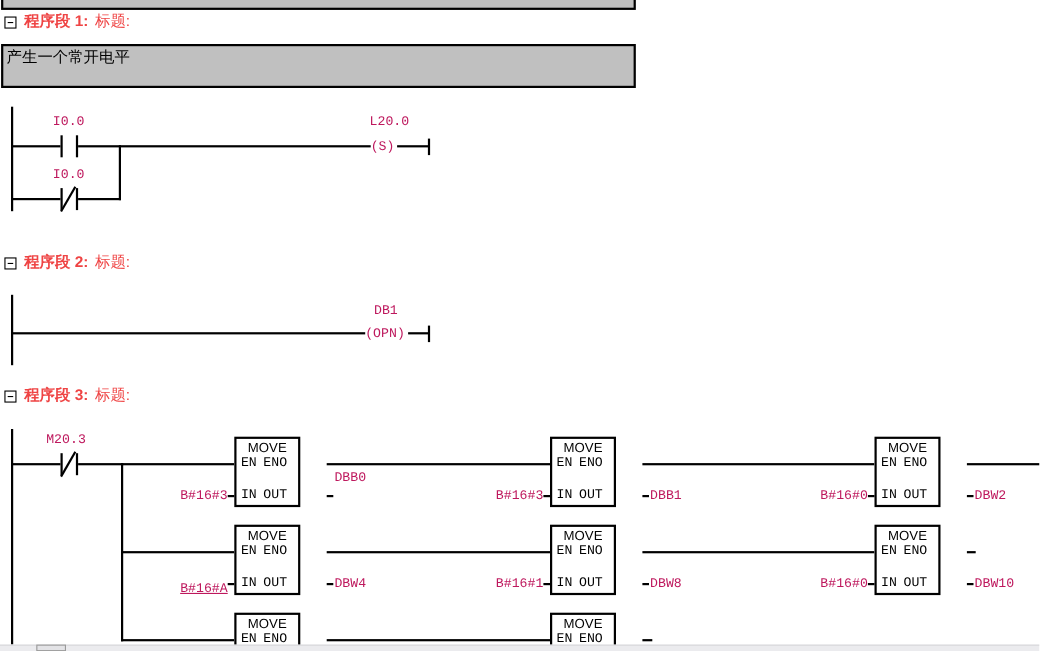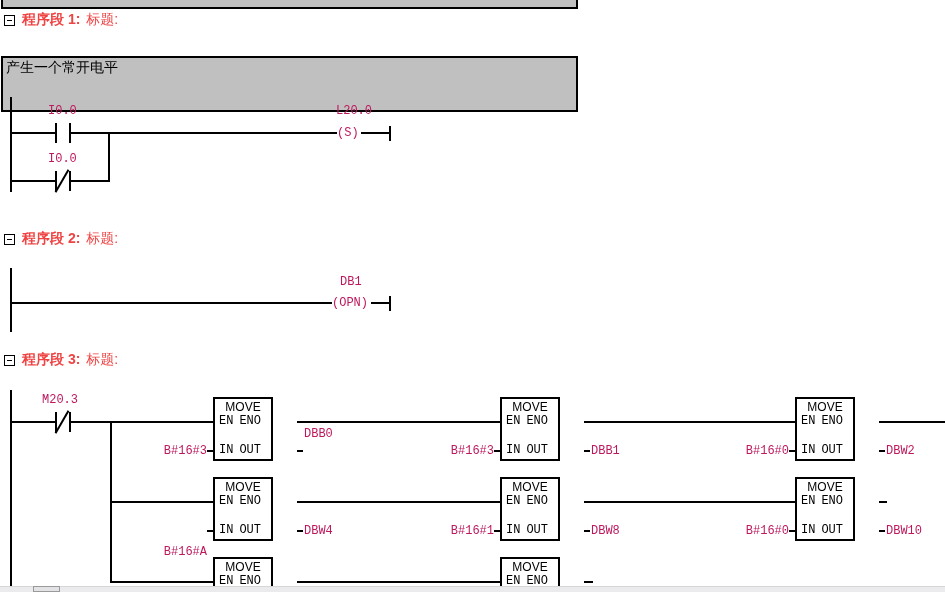--- a/index.html
+++ b/index.html
@@ -39,21 +39,21 @@
 </head>
 <body>
 
 <div class="graybox" style="top:-4px;height:13px;"></div>
 
 <div class="collapse" style="top:15px;"></div>
 <div class="nethead" style="top:11px;">
   <span class="num">程序段 1:</span><span class="ttl">标题:</span>
 </div>
 
-<div class="graybox" style="top:56px;height:56px;">
+<div class="graybox" style="top:40px;height:40px;">
   <div class="ctext">产生一个常开电平</div>
 </div>
 
 <div class="vline" style="left:10px;top:97px;height:95px;"></div>
 
 <div class="hline" style="left:10px;top:132px;width:45px;"></div>
 <div class="cbar" style="left:55px;top:123px;"></div>
 <div class="cbar" style="left:69px;top:123px;"></div>
 <div class="lbl" style="left:48px;top:104px;">I0.0</div>
 <div class="hline" style="left:71px;top:132px;width:266px;"></div>
@@ -150,21 +150,21 @@
 <div class="hline" style="left:879px;top:450px;width:6px;"></div>
 <div class="lbl" style="left:886px;top:444px;">DBW2</div>
 
 <div class="blk" style="left:213px;top:477px;">
   <div class="btitle">MOVE</div>
   <span class="pen">EN</span>
   <span class="peno">ENO</span>
   <span class="pin">IN</span>
   <span class="pout">OUT</span>
 </div>
-<div class="lbl r" style="left:127px;top:545px;width:80px;">B#16#A</div>
+<div class="lbl r" style="left:127px;top:528px;width:80px;text-decoration:underline;">B#16#A</div>
 <div class="hline" style="left:207px;top:530px;width:6px;"></div>
 <div class="hline" style="left:297px;top:530px;width:6px;"></div>
 <div class="lbl" style="left:304px;top:524px;">DBW4</div>
 
 <div class="blk" style="left:500px;top:477px;">
   <div class="btitle">MOVE</div>
   <span class="pen">EN</span>
   <span class="peno">ENO</span>
   <span class="pin">IN</span>
   <span class="pout">OUT</span>

